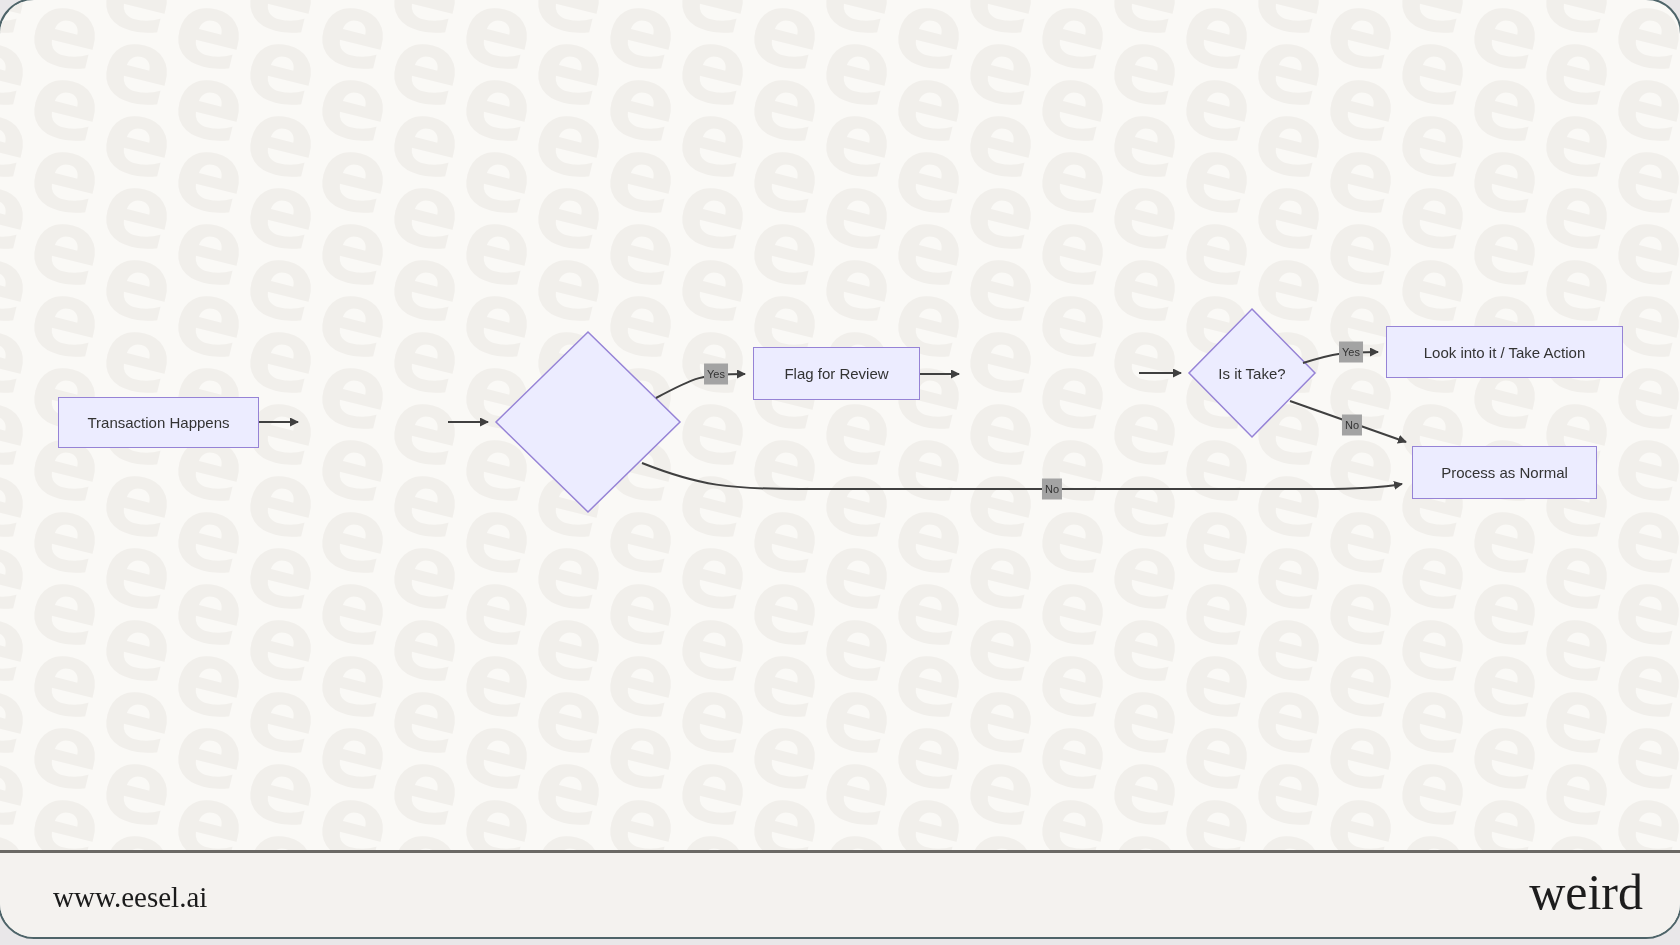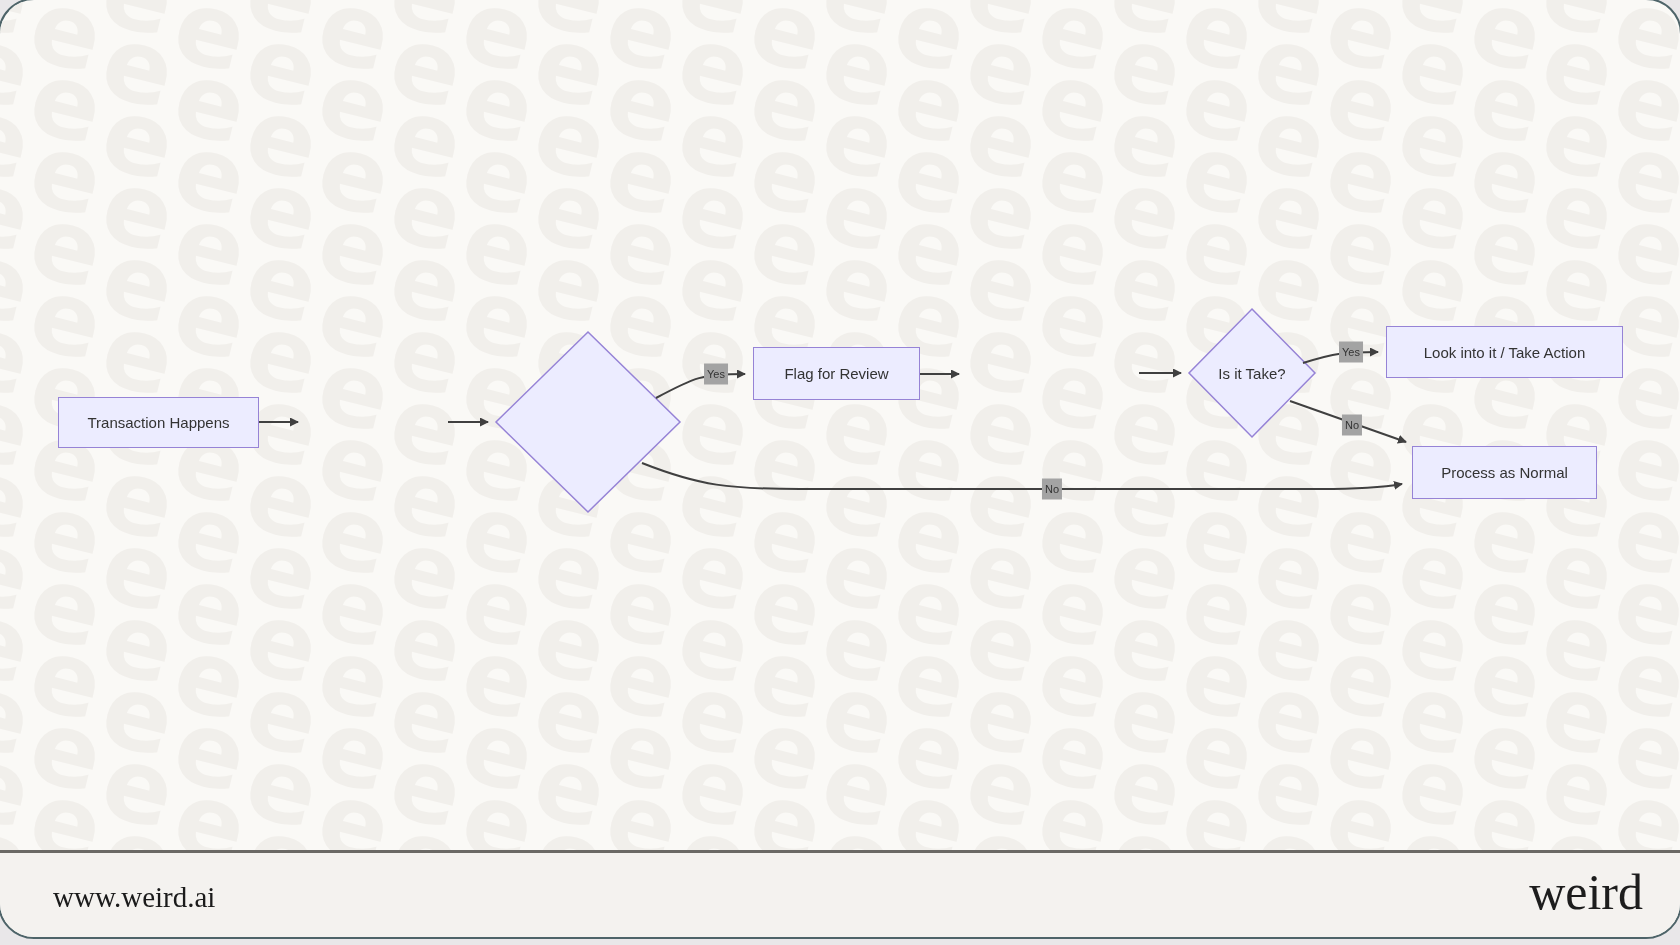--- a/index.html
+++ b/index.html
@@ -477,17 +477,17 @@
     </div>
 
     <div class="edge-label" style="left:716px;  top:374px;">Yes</div>
     <div class="edge-label" style="left:1351px; top:352px;">Yes</div>
     <div class="edge-label" style="left:1352px; top:425px;">No</div>
     <div class="edge-label" style="left:1052px; top:489px;">No</div>
   </div>
 
   <div class="footer-divider"></div>
   <div class="footer">
-    <div class="footer-url">www.weird.ai</div>
+    <div class="footer-url">www.eesel.ai</div>
     <div class="footer-logo">weird</div>
   </div>
 
 </div>
 
 </body></html>

